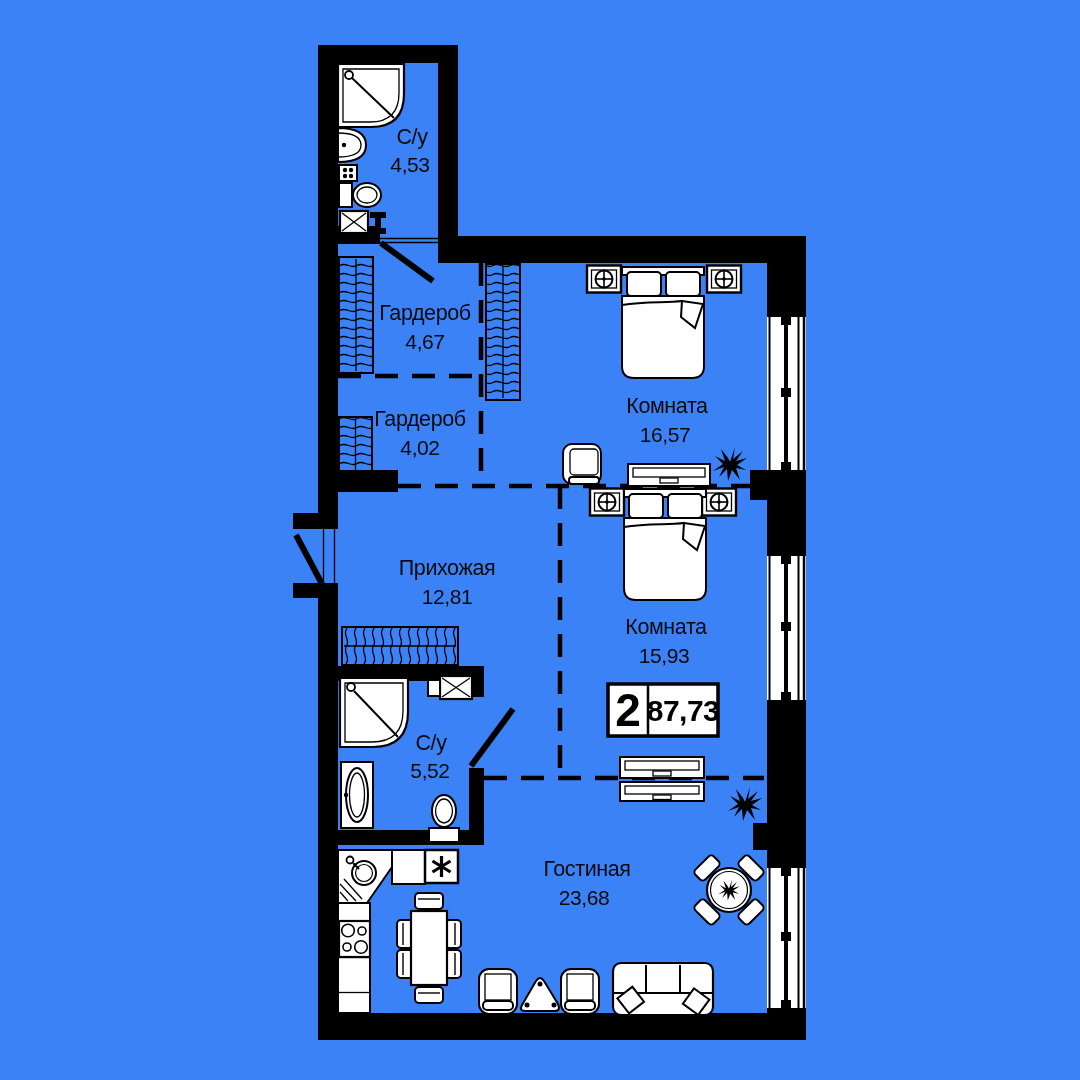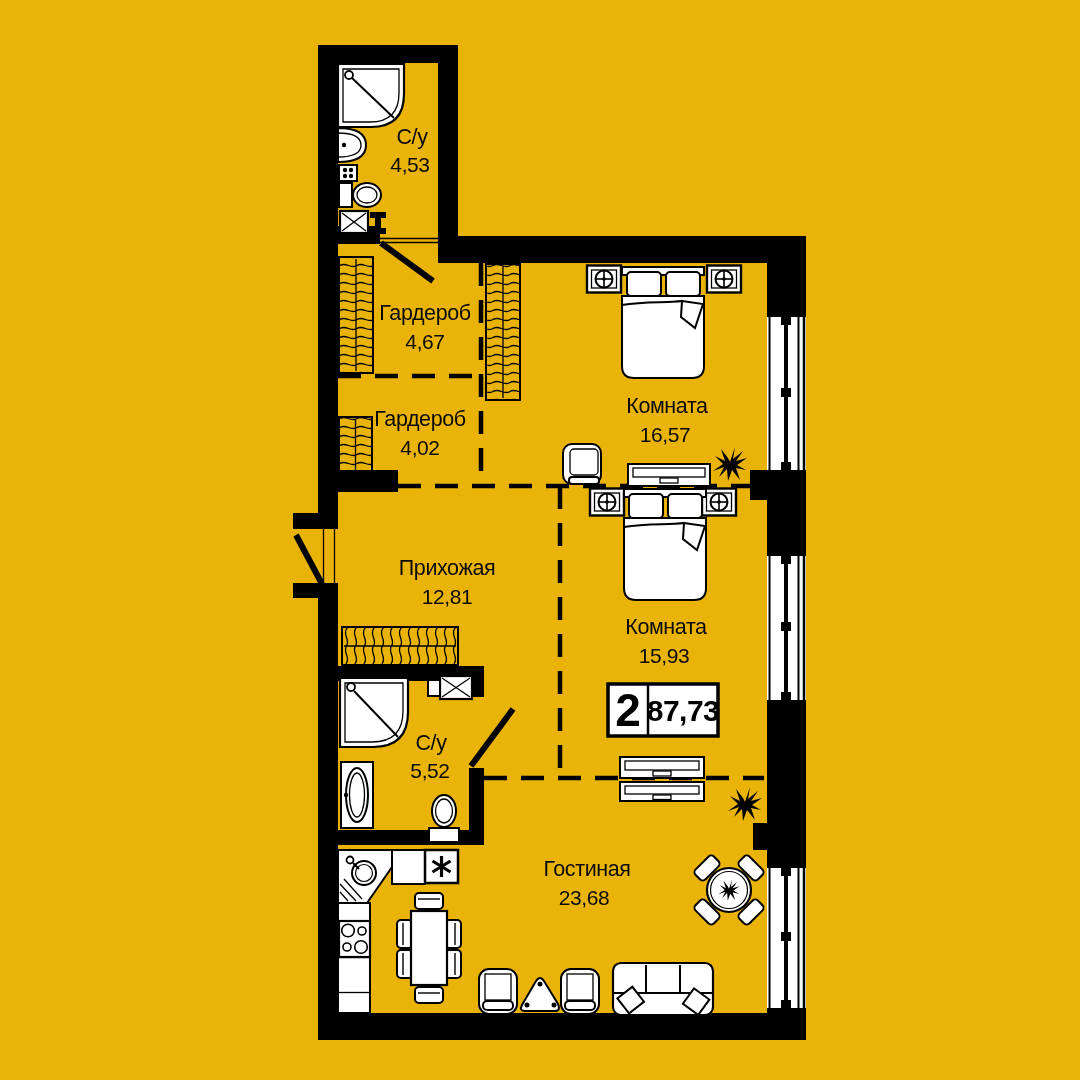--- a/index.html
+++ b/index.html
@@ -1,16 +1,16 @@
 <!DOCTYPE html>
 <html><head>
 <meta charset="utf-8">
 <style>
   html,body{margin:0;padding:0;background:#fff;}
-  #stage{width:1080px;height:1080px;position:relative;background:#eab308;overflow:hidden;}
+  #stage{width:1080px;height:1080px;position:relative;background:#3b82f6;overflow:hidden;}
   svg{display:block;}
   .w{fill:#000;stroke:none;}
   .f{fill:#fff;stroke:#000;stroke-width:2;}
   .f22{fill:#fff;stroke:#000;stroke-width:2.2;}
   .ln{fill:none;stroke:#000;stroke-width:2;}
   .thin{fill:none;stroke:#000;stroke-width:1.3;}
   .dash{fill:none;stroke:#000;stroke-width:4.5;stroke-dasharray:23 14;}
   .leaf{fill:none;stroke:#000;stroke-width:6;}
   .lbl{font-family:"Liberation Sans",sans-serif;font-size:21.5px;letter-spacing:-0.4px;fill:#0a0a0a;text-anchor:middle;}
   .num{font-family:"Liberation Sans",sans-serif;font-size:21px;letter-spacing:-0.4px;fill:#0a0a0a;text-anchor:middle;}

